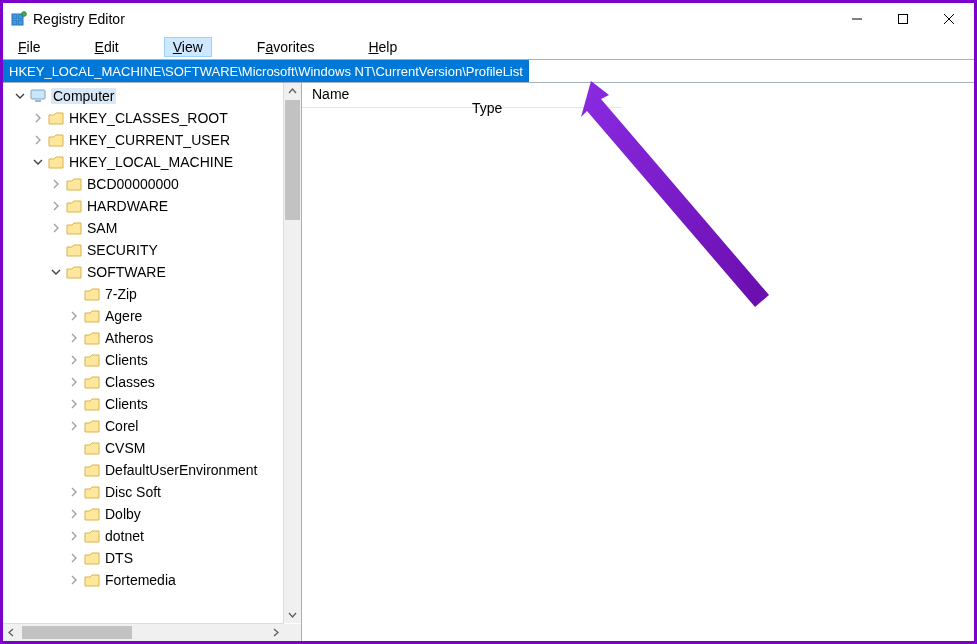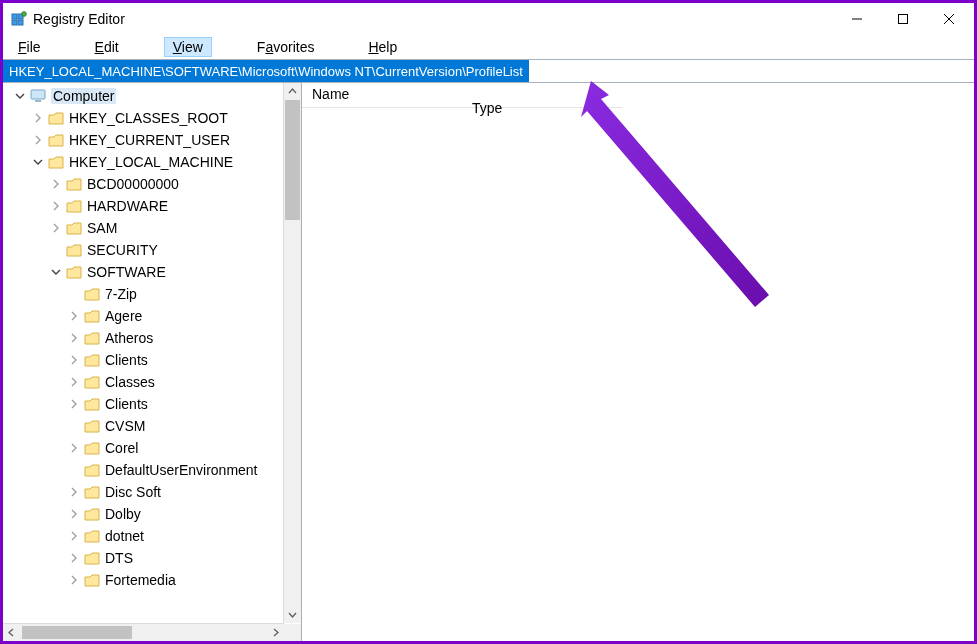--- a/index.html
+++ b/index.html
@@ -443,41 +443,41 @@
               </span>
             <span class="node-icon">
                 <svg width="16" height="13">
                   <path d="M1 3 L6 3 L8 1 L15 1 L15 12 L1 12 Z" fill="#ffe79e" stroke="#d9b34a"></path>
                 </svg>
               </span>
             <span class="node-label">Clients</span>
           </div>
           <div class="tree-row">
             <span class="indent" style="width:62px"></span>
+              <span class="tw">
+                <svg width="10" height="10">
+                  <path d="M3 1 L7 5 L3 9" fill="none" stroke="#a0a0a0" stroke-width="1.4"></path>
+                </svg>
+              </span>
+            <span class="node-icon">
+                <svg width="16" height="13">
+                  <path d="M1 3 L6 3 L8 1 L15 1 L15 12 L1 12 Z" fill="#ffe79e" stroke="#d9b34a"></path>
+                </svg>
+              </span>
+            <span class="node-label">Corel</span>
+          </div>
+          <div class="tree-row">
+            <span class="indent" style="width:62px"></span>
               <span class="tw"></span>
             <span class="node-icon">
                 <svg width="16" height="13">
                   <path d="M1 3 L6 3 L8 1 L15 1 L15 12 L1 12 Z" fill="#ffe79e" stroke="#d9b34a"></path>
                 </svg>
               </span>
             <span class="node-label">CVSM</span>
-          </div>
-          <div class="tree-row">
-            <span class="indent" style="width:62px"></span>
-              <span class="tw">
-                <svg width="10" height="10">
-                  <path d="M3 1 L7 5 L3 9" fill="none" stroke="#a0a0a0" stroke-width="1.4"></path>
-                </svg>
-              </span>
-            <span class="node-icon">
-                <svg width="16" height="13">
-                  <path d="M1 3 L6 3 L8 1 L15 1 L15 12 L1 12 Z" fill="#ffe79e" stroke="#d9b34a"></path>
-                </svg>
-              </span>
-            <span class="node-label">Corel</span>
           </div>
           <div class="tree-row">
             <span class="indent" style="width:62px"></span>
               <span class="tw"></span>
             <span class="node-icon">
                 <svg width="16" height="13">
                   <path d="M1 3 L6 3 L8 1 L15 1 L15 12 L1 12 Z" fill="#ffe79e" stroke="#d9b34a"></path>
                 </svg>
               </span>
             <span class="node-label">DefaultUserEnvironment</span>

